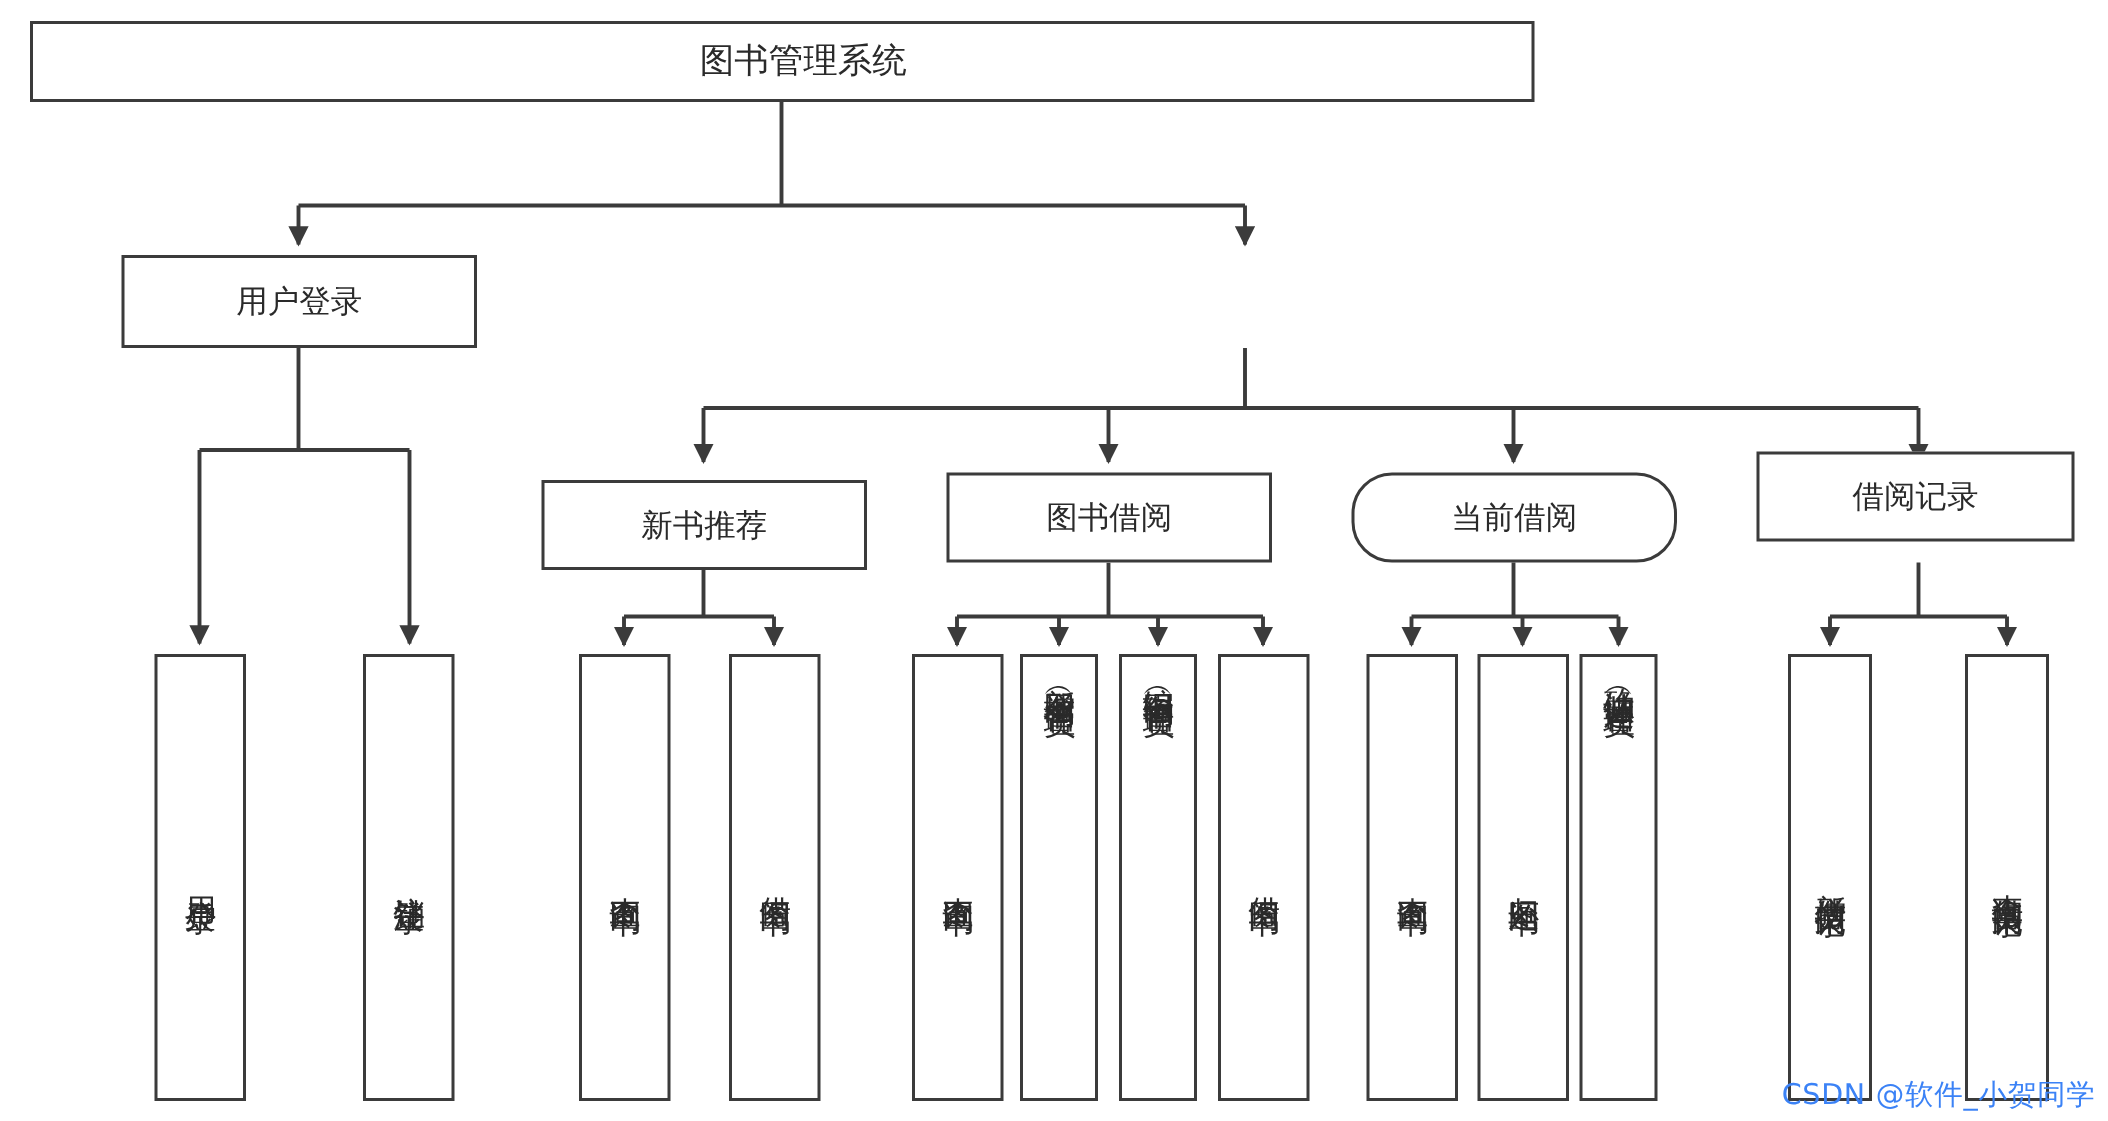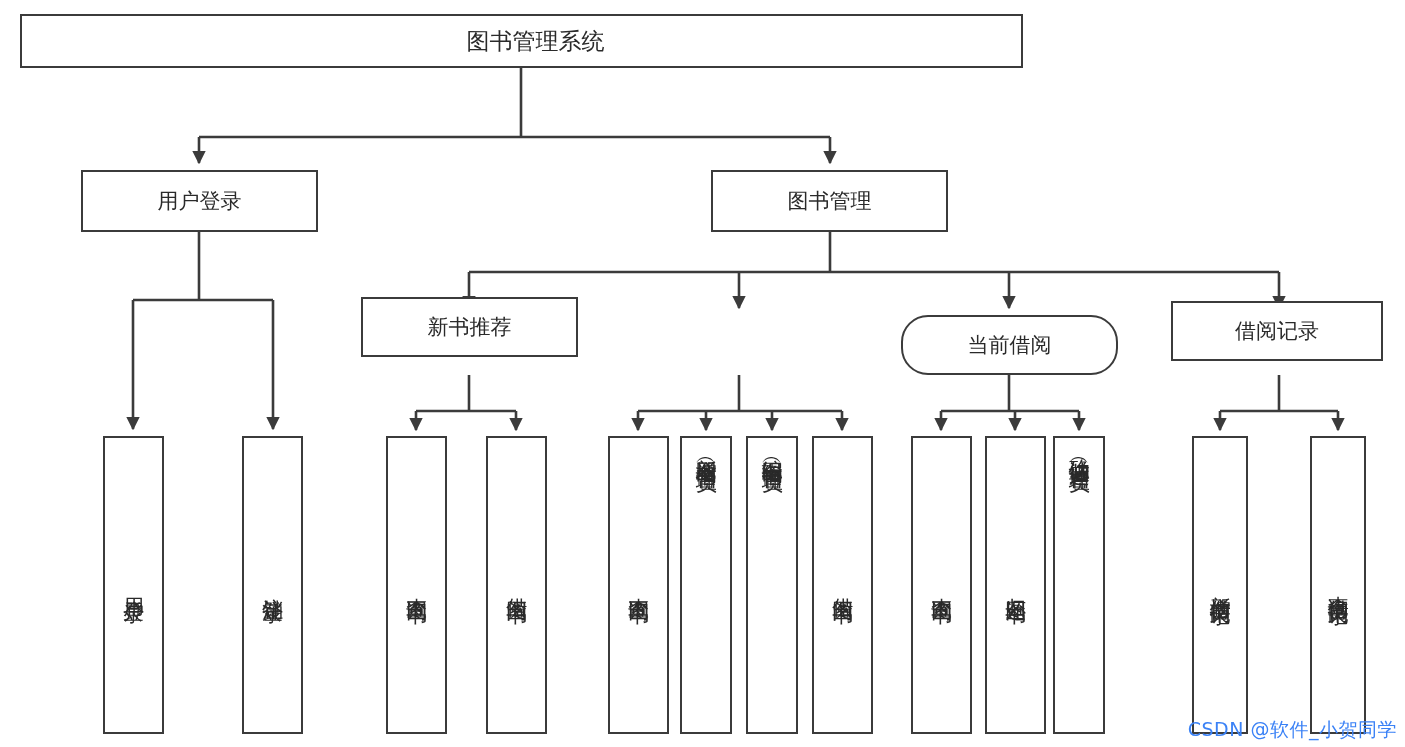--- a/index.html
+++ b/index.html
@@ -76,26 +76,26 @@
     </g>
   </svg>
 
   <div class="node root" style="left:20px;top:14px;width:1003px;height:54px;padding-left:28px;">
     <span class="lbl">图书管理系统</span>
   </div>
 
   <div class="node lvl2" style="left:81px;top:170px;width:237px;height:62px;">
     <span class="lbl">用户登录</span>
   </div>
-  <div class="node lvl2" style="left:711px;top:170px;width:237px;height:62px;">
-    <span class="lbl">图书管理</span>
+
+  <div class="node lvl3" style="left:361px;top:320px;width:217px;height:60px;">
+    <span class="lbl">新书推荐</span>
   </div>
-
-  <div class="node lvl3" style="left:361px;top:297px;width:217px;height:60px;">
-    <span class="lbl">新书推荐</span>
+  <div class="node lvl3" style="left:631px;top:315px;width:217px;height:60px;">
+    <span class="lbl">图书借阅</span>
   </div>
   <div class="node lvl3" style="left:901px;top:315px;width:217px;height:60px;border-radius:27px;">
     <span class="lbl">当前借阅</span>
   </div>
   <div class="node lvl3" style="left:1171px;top:301px;width:212px;height:60px;">
     <span class="lbl">借阅记录</span>
   </div>
 
   <div class="node leaf vert" style="left:103px;top:436px;width:61px;height:298px;">
     <span class="lbl">用户登录</span>

